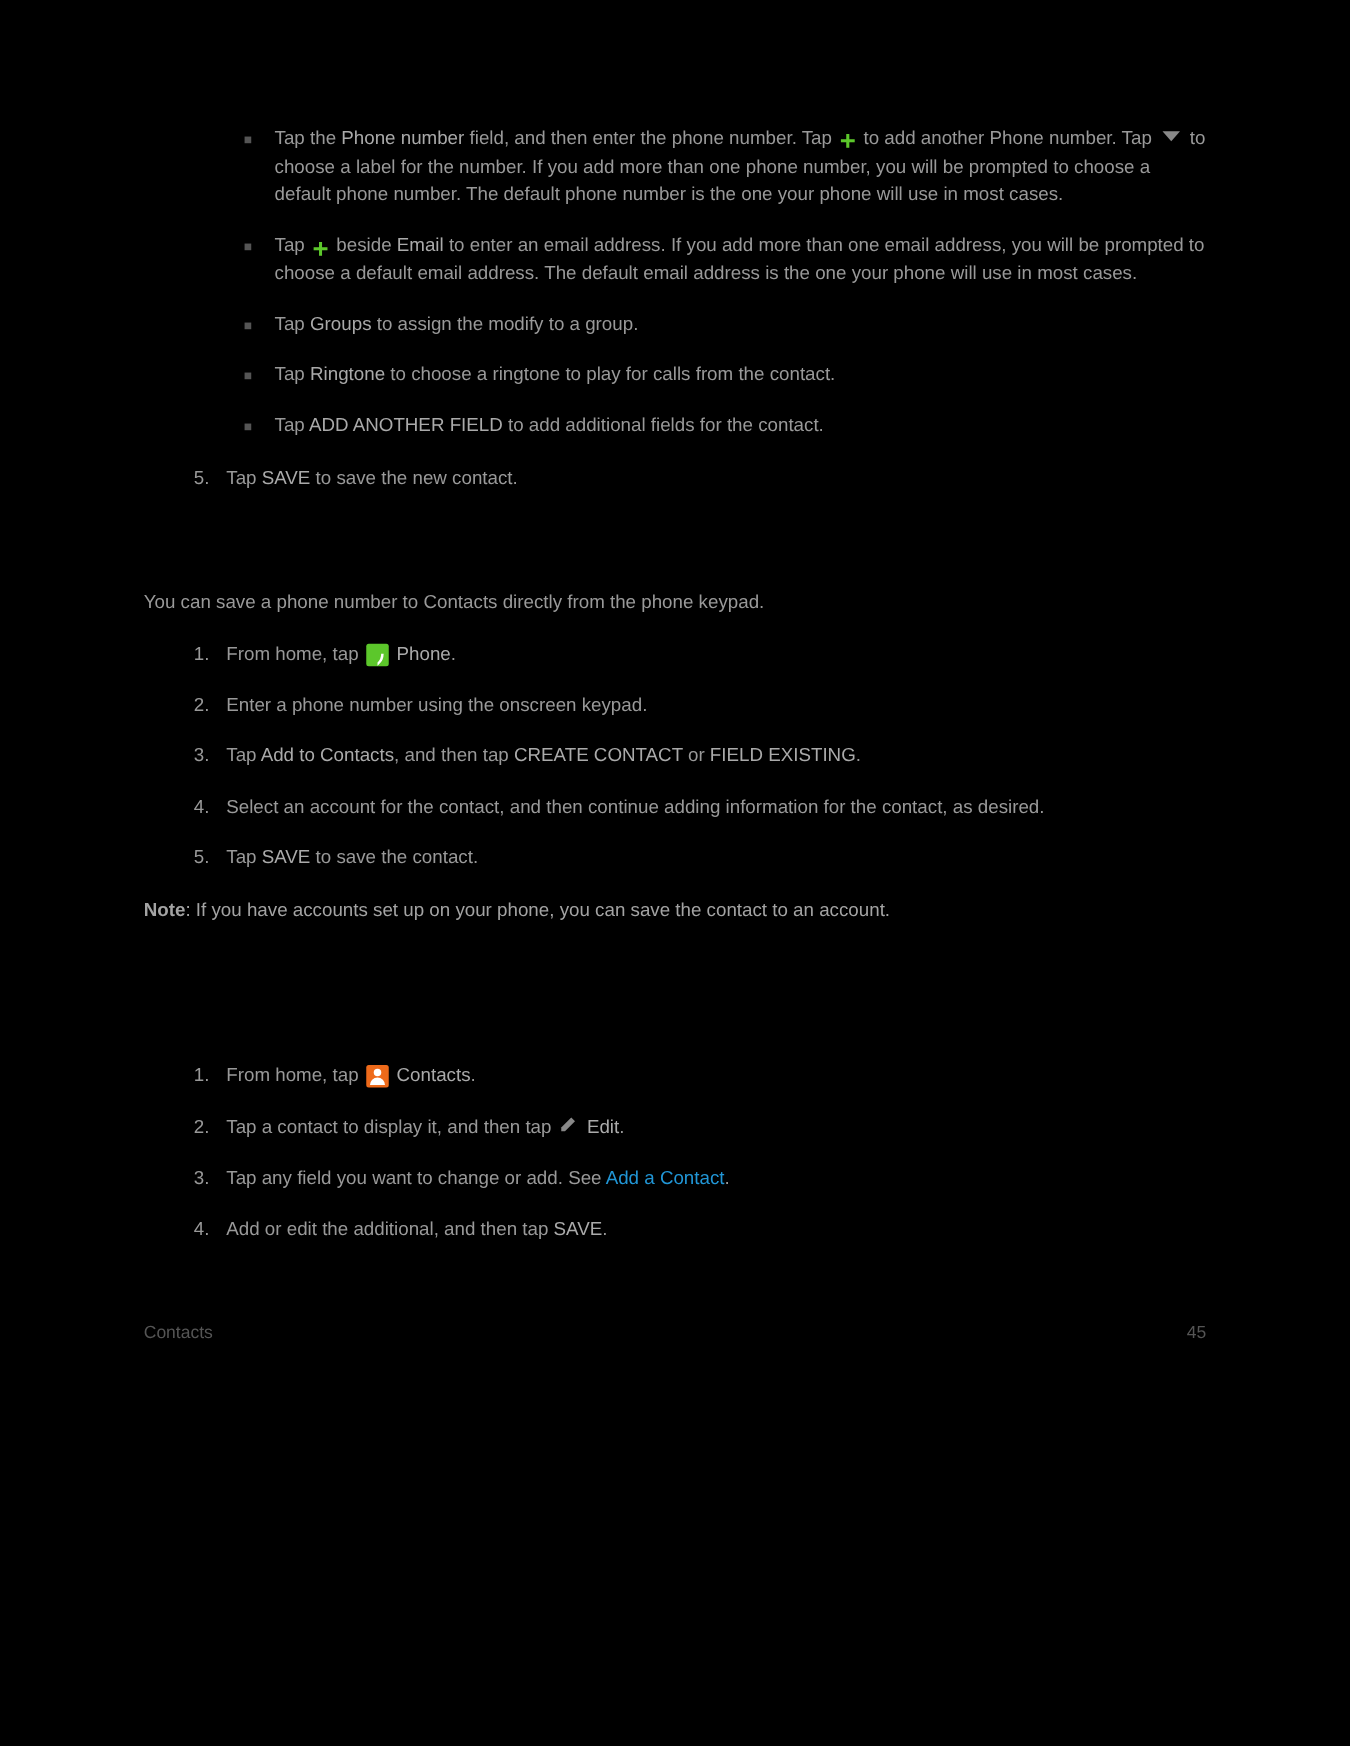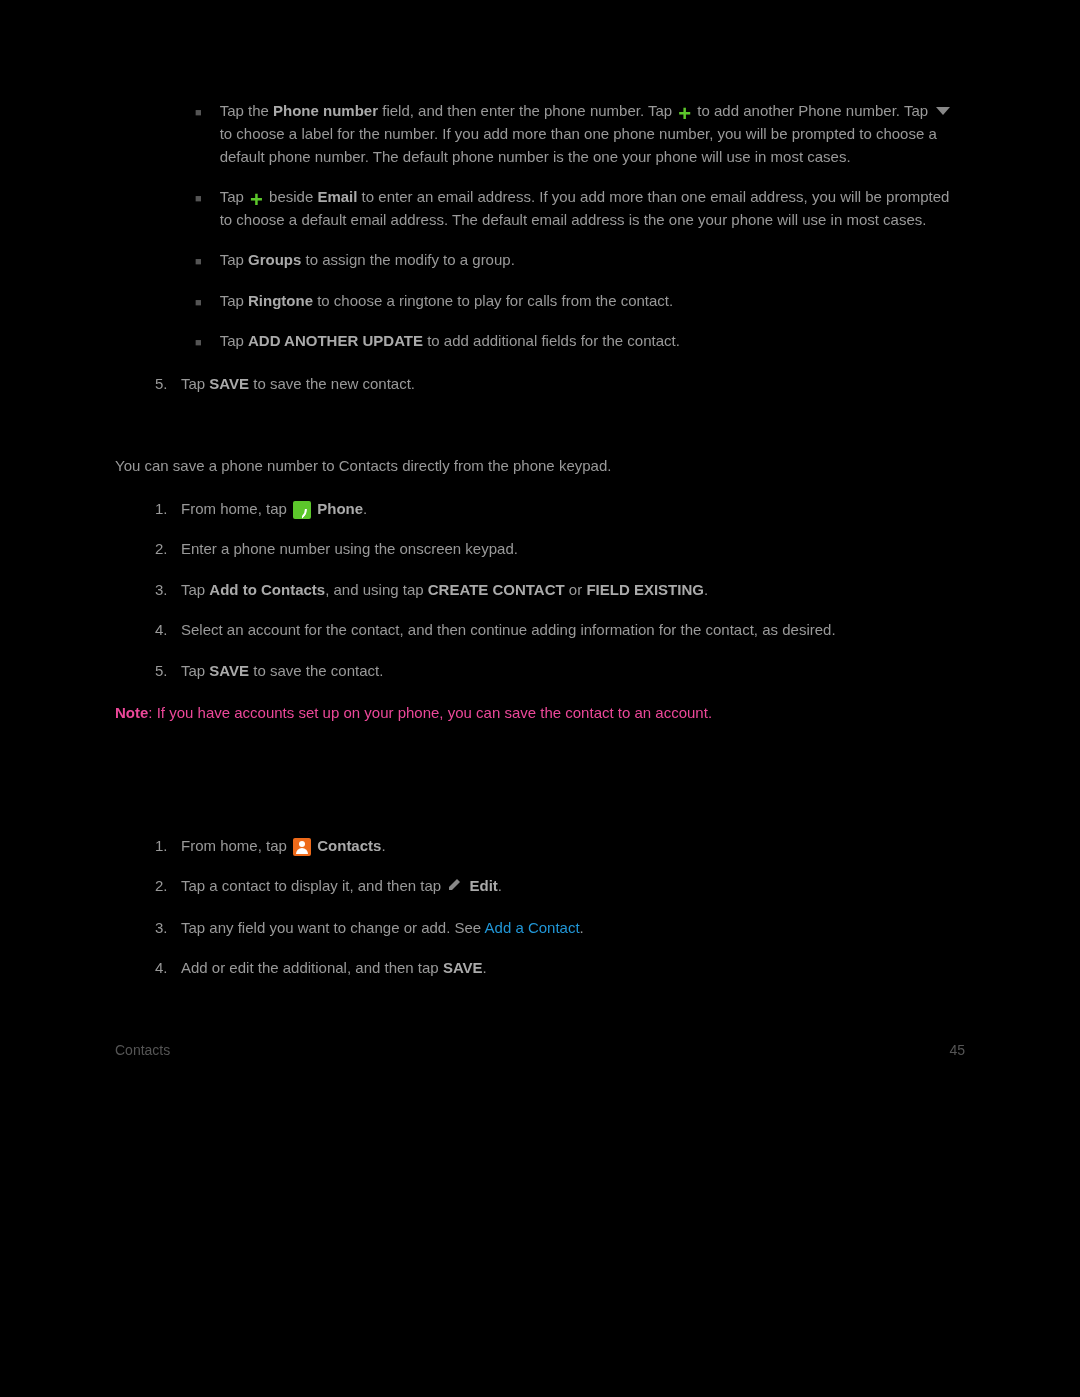--- a/index.html
+++ b/index.html
@@ -41,21 +41,21 @@
     margin-bottom: 18px;
   }
   .num-marker {
     color: #999;
     width: 26px;
     flex-shrink: 0;
   }
   .num-text {
     flex: 1;
   }
-  .bold { font-weight: bold; color: #aaa; }
+  .bold { font-weight: normal; color: #aaa; }
   .icon {
     display: inline-block;
     vertical-align: middle;
     margin: 0 2px;
   }
   .plus-icon {
     color: #5cc72b;
     font-weight: bold;
     font-size: 22px;
     line-height: 0;
@@ -101,24 +101,24 @@
     top: 3px; left: 6px;
   }
   .contacts-icon::after {
     content: "";
     position: absolute;
     width: 12px; height: 6px;
     background: #fff;
     border-radius: 6px 6px 0 0;
     bottom: 2px; left: 3px;
   }
-  .note-line { color: #ec4899; margin: 8px 0 30px 0; }
+  .note-line { color: #a3a3a3; margin: 8px 0 30px 0; }
   .note-label { font-weight: bold; }
   .link { color: #2196d6; margin-top: 32px; }
-  .para { margin: 0 0 20px 0; }
+  .para { margin: 16px 0 20px 0; }
   .section-gap { height: 40px; }
   .footer {
     display: flex;
     justify-content: space-between;
     margin-top: 60px;
     color: #555;
     font-size: 14px;
   }
 </style>
 </head>
@@ -153,21 +153,21 @@
     <div class="bullet-item">
       <span class="bullet-marker">■</span>
       <span class="bullet-text">
         <span>Tap </span><span class="bold">Ringtone</span><span> to choose a ringtone to play for calls from the contact.</span>
       </span>
     </div>
 
     <div class="bullet-item">
       <span class="bullet-marker">■</span>
       <span class="bullet-text">
-        <span>Tap </span><span class="bold">ADD ANOTHER UPDATE</span><span> to add additional fields for the contact.</span>
+        <span>Tap </span><span class="bold">ADD ANOTHER FIELD</span><span> to add additional fields for the contact.</span>
       </span>
     </div>
   </div>
 
   <div class="num-list">
     <div class="num-item">
       <span class="num-marker">5.</span>
       <span class="num-text">
         <span>Tap </span><span class="bold">SAVE</span><span> to save the new contact.</span>
       </span>
@@ -185,21 +185,21 @@
         <span>From home, tap </span><span class="icon phone-icon"></span> <span class="bold">Phone</span><span>.</span>
       </span>
     </div>
     <div class="num-item">
       <span class="num-marker">2.</span>
       <span class="num-text">Enter a phone number using the onscreen keypad.</span>
     </div>
     <div class="num-item">
       <span class="num-marker">3.</span>
       <span class="num-text">
-        <span>Tap </span><span class="bold">Add to Contacts</span><span>, and using tap </span><span class="bold">CREATE CONTACT</span><span> or </span><span class="bold">FIELD EXISTING</span><span>.</span>
+        <span>Tap </span><span class="bold">Add to Contacts</span><span>, and then tap </span><span class="bold">CREATE CONTACT</span><span> or </span><span class="bold">FIELD EXISTING</span><span>.</span>
       </span>
     </div>
     <div class="num-item">
       <span class="num-marker">4.</span>
       <span class="num-text">Select an account for the contact, and then continue adding information for the contact, as desired.</span>
     </div>
     <div class="num-item">
       <span class="num-marker">5.</span>
       <span class="num-text">
         <span>Tap </span><span class="bold">SAVE</span><span> to save the contact.</span>

